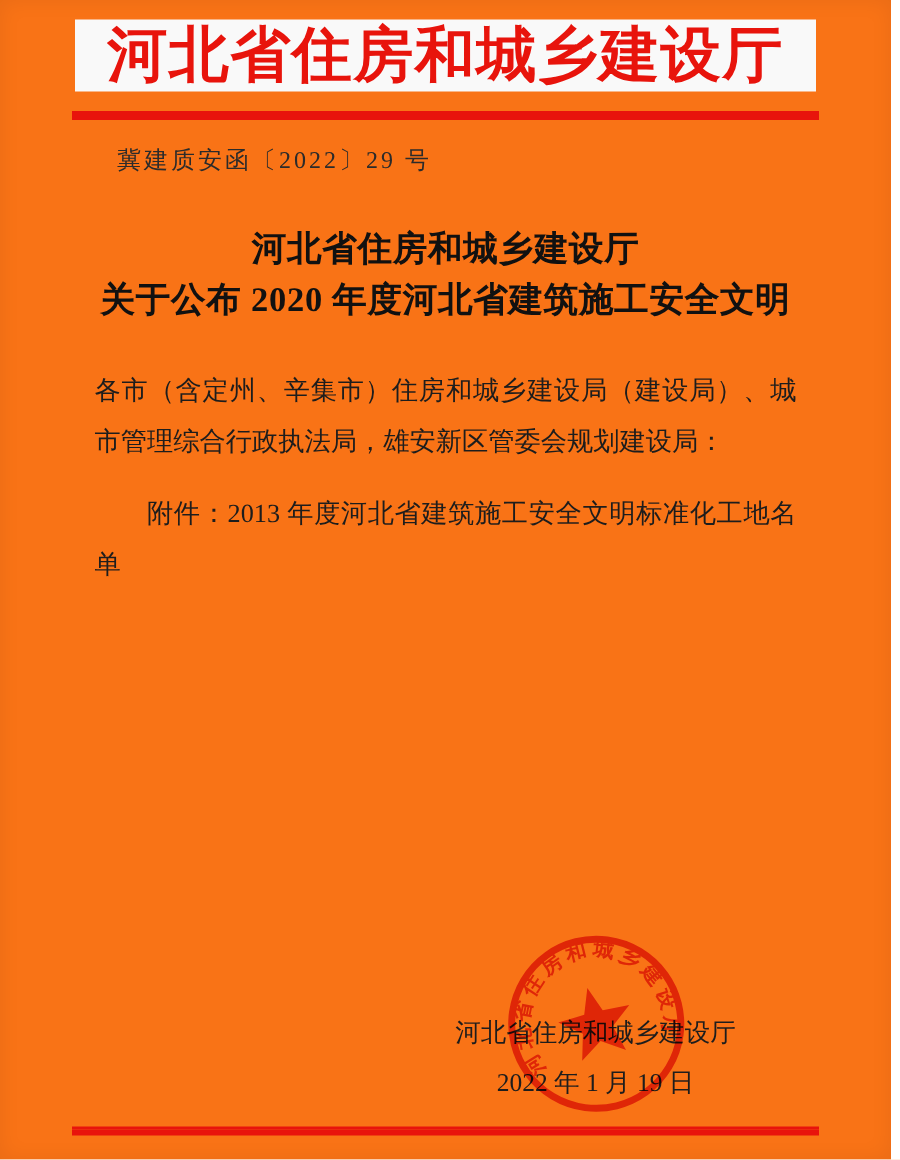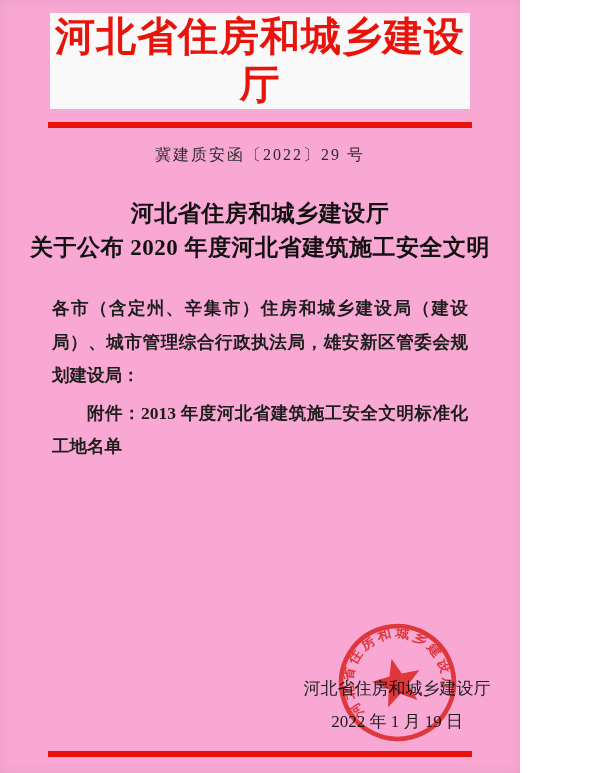--- a/index.html
+++ b/index.html
@@ -9,22 +9,22 @@
   }
   *{margin:0;padding:0;box-sizing:border-box;}
   html,body{background:#ffffff;}
   body{
     width:600px;height:773px;
     font-family:"Liberation Serif","DejaVu Serif",serif;
     color:var(--ink);
   }
   .page{
     position:relative;
-    width:520px;height:773px;
-    background:#f9a8d4;
+    width:594px;height:773px;
+    background:#f97316;
     overflow:hidden;
     box-shadow:inset 0 0 14px rgba(0,0,0,0.07);
   }
   .letterhead{
     margin:13px 50px 0;
     text-align:center;
     font-size:40px;
     line-height:48px;
     font-weight:700;
     color:var(--red);
@@ -32,42 +32,42 @@
     background:#f9f9f9;
   }
   .rule-top{
     margin:13px 48px 0;
     height:2px;
     border-top:4px solid var(--red);
     border-bottom:2px solid var(--red);
   }
   .doc-no{
     margin:17px 78px 0;
-    text-align:center;
+    text-align:left;
     font-size:16px;
     letter-spacing:2px;
     color:#2b2b2b;
   }
   .title{
     margin-top:31px;
     text-align:center;
     font-size:23px;
     font-weight:700;
     line-height:34px;
     letter-spacing:0.5px;
     color:#111;
   }
   .body-text{
     margin:27px 48px 0;
     font-size:17.5px;
     line-height:33.5px;
     text-align:justify;
     color:var(--ink);
   }
-  .body-text p{margin:4px;font-weight:bold;}
+  .body-text p{margin:15px;}
   .para{text-indent:2em;}
   .attachment{text-indent:2em;margin-top:33px;}
   .sign{
     position:absolute;
     left:302px;top:672px;
     width:190px;
     text-align:center;
     font-size:17px;
     line-height:33px;
     color:var(--ink);

